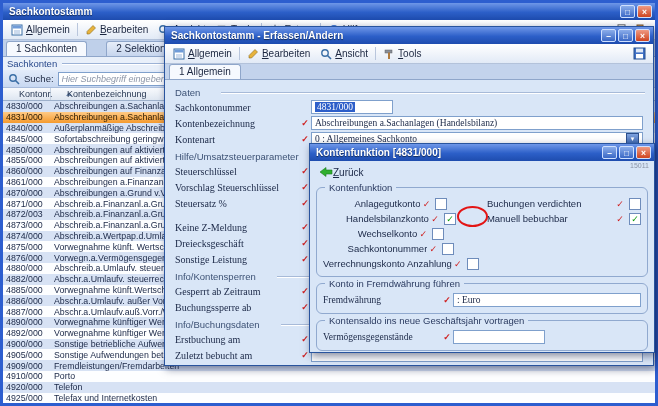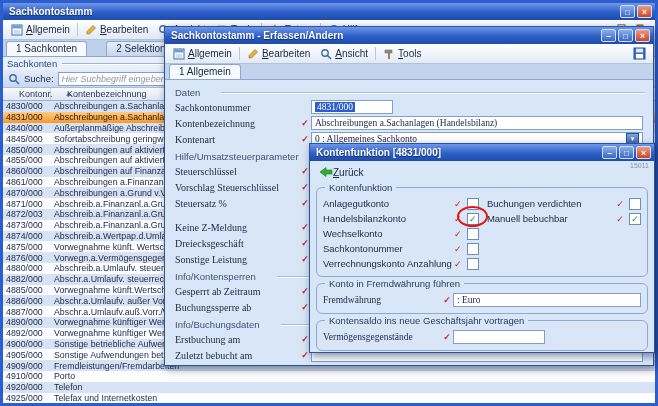--- a/index.html
+++ b/index.html
@@ -76,21 +76,21 @@
     border:1px solid #29549e;box-shadow:2px 3px 8px rgba(10,20,60,.5);z-index:20;overflow:hidden;}
   .dlg-body{position:relative;padding:2px 6px 0;}
   .field-id{position:absolute;top:1px;right:5px;font-size:7px;color:#8a93a5;}
   .back-row{display:flex;align-items:center;gap:0;height:18px;width:74px;padding:0 3px;}
   .back-lbl{font-size:10px;display:block;}
   .back-lbl::first-letter{text-decoration:underline;}
   .groupbox{position:relative;border:1px solid #90a9cf;border-radius:6px;margin-top:6px;padding:8px 6px 5px;}
   .gb-title{position:absolute;top:-6px;left:8px;background:#d9e6f7;padding:0 4px;font-size:9.5px;color:#2a3a60;white-space:nowrap;}
   .gb-grid{display:flex;align-items:flex-start;}
   .gb-col{display:flex;flex-direction:column;}
-  .gb-col.left{flex:0 0 155px;}
+  .gb-col.left{flex:0 0 155px;align-items:center;}
   .gb-col.right{flex:1;margin-left:8px;}
   .cbrow{display:flex;align-items:center;height:15px;}
   .cblbl{flex:1;font-size:9.5px;white-space:nowrap;overflow:hidden;}
   .checkbox{flex:0 0 12px;height:12px;margin-left:3px;border:1px solid #6e8cbb;background:#fff;
     display:flex;align-items:center;justify-content:center;font-size:9px;font-weight:bold;color:#0b9b0b;}
   .red-ellipse{position:absolute;left:147px;top:45px;width:31px;height:21px;border:2px solid #e31515;border-radius:50%;z-index:5;pointer-events:none;}
   .flbl2{flex:0 0 118px;font-size:9.5px;overflow:hidden;white-space:nowrap;}
   .field.flex1{flex:1;}
   .field.w90{flex:0 0 92px;}
 </style>

